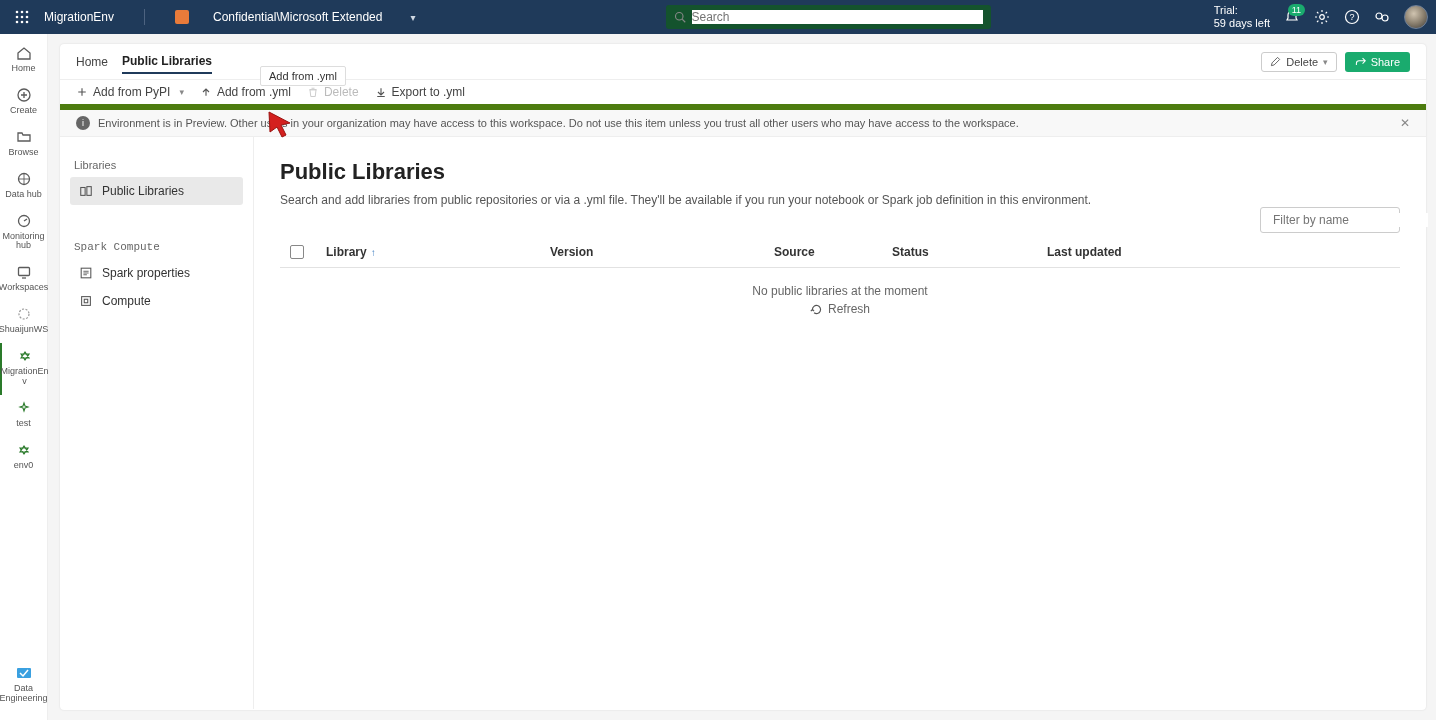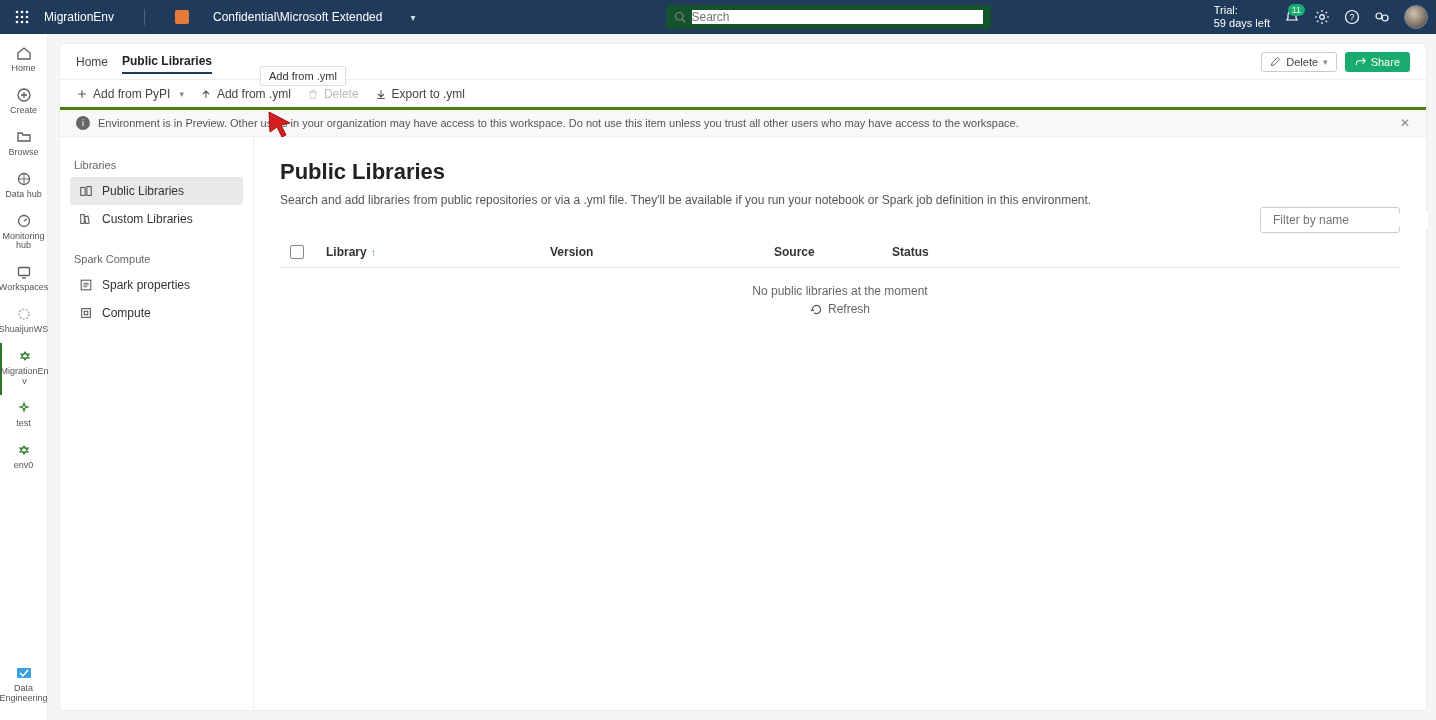--- a/index.html
+++ b/index.html
@@ -81,21 +81,21 @@
   font-size:11px; color:#444; background:#fff; display:flex; align-items:center; gap:5px; cursor:pointer;
 }
 .btn-share {
   background:#1aab6e; color:#fff; border:none; border-radius:3px;
   padding:3px 10px; font-size:11px; display:flex; align-items:center; gap:5px; cursor:pointer;
 }
 
 
 .toolbar {
   height:30px; display:flex; align-items:center; gap:16px;
-  padding:0 16px; border-bottom:3px solid #4d7c0f; font-size:12px; color:#444;
+  padding:0 16px; border-bottom:6px solid #4d7c0f; font-size:12px; color:#444;
 }
 .toolbar .tb { display:flex; align-items:center; gap:5px; cursor:pointer;}
 .toolbar .tb.disabled { color:#bbb; cursor:default;}
 
 
 .banner {
   display:flex; align-items:center; gap:8px;
   padding:6px 16px; font-size:11px; color:#555; background:#f8f8f8;
   border-bottom:1px solid #eee;
 }
@@ -375,30 +375,21 @@
       <div class="section-title">Libraries</div>
       <div class="sp-item active">
         <span class="sp-ic">
             <svg width="14" height="14" viewBox="0 0 16 16">
               <rect x="2" y="4" width="5" height="9" fill="none" stroke="#555" stroke-width="1.2"></rect>
               <rect x="9" y="3" width="5" height="10" fill="none" stroke="#555" stroke-width="1.2"></rect>
             </svg>
           </span>
         <span>Public Libraries</span>
       </div>
-      <div class="sp-item">
-        <span class="sp-ic">
-            <svg width="14" height="14" viewBox="0 0 16 16">
-              <rect x="2" y="3" width="4" height="10" fill="none" stroke="#555" stroke-width="1.2"></rect>
-              <rect x="7" y="5" width="4" height="8" transform="rotate(-10 9 9)" fill="none" stroke="#555" stroke-width="1.2"></rect>
-            </svg>
-          </span>
-        <span>Custom Libraries</span>
-      </div>
-      <div class="section-title" style="margin-top:20px;">Spark Compute</div>
+      <div class="section-title" style="margin-top:36px;font-family:Liberation Mono, monospace;">Spark Compute</div>
       <div class="sp-item">
         <span class="sp-ic">
             <svg width="14" height="14" viewBox="0 0 16 16">
               <rect x="2.5" y="2.5" width="11" height="11" fill="none" stroke="#555" stroke-width="1.2"></rect>
               <path d="M5 6h6M5 8h6M5 10h4" stroke="#555" stroke-width="1"></path>
             </svg>
           </span>
         <span>Spark properties</span>
       </div>
       <div class="sp-item">
@@ -429,20 +420,21 @@
           <div class="col-check">
               <div class="checkbox"></div>
             </div>
           <div class="col-lib">
             <span>Library</span>
             <span class="sort-arrow">↑</span>
           </div>
           <div class="col-ver">Version</div>
           <div class="col-src">Source</div>
           <div class="col-status">Status</div>
+          <div class="col-upd">Last updated</div>
         </div>
         <div class="empty">
           <div>No public libraries at the moment</div>
           <div class="refresh">
             <svg width="13" height="13" viewBox="0 0 16 16">
                 <path d="M3 8a5 5 0 1 1 2 4M3 8l-2 2M3 8l2 2" fill="none" stroke="#555" stroke-width="1.4"></path>
               </svg>
             <span>Refresh</span>
           </div>
         </div>

